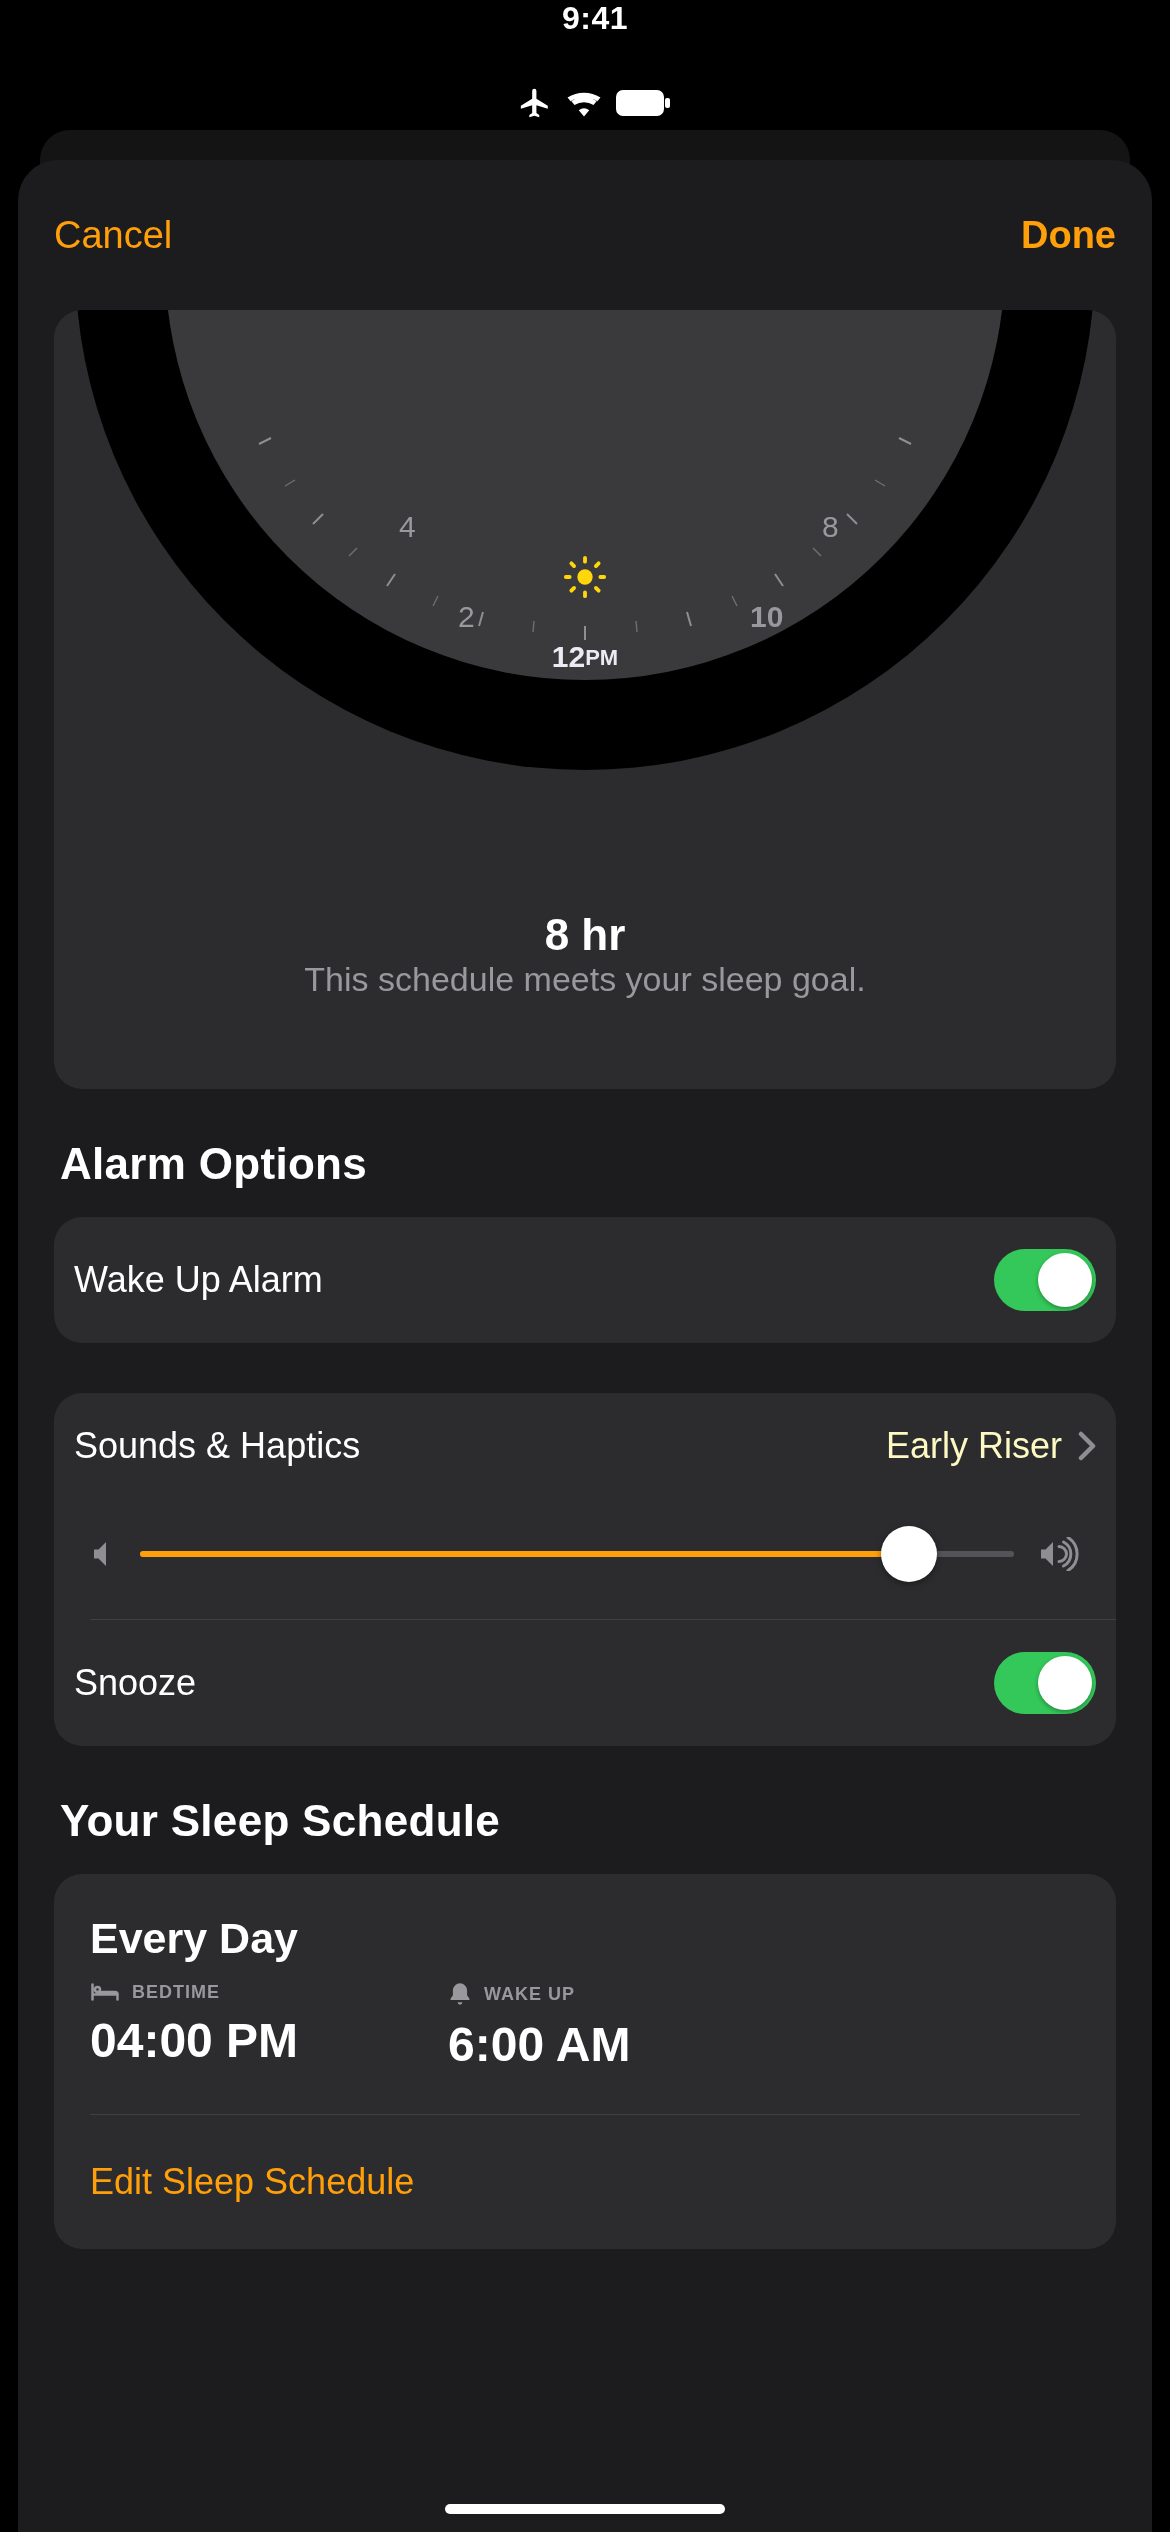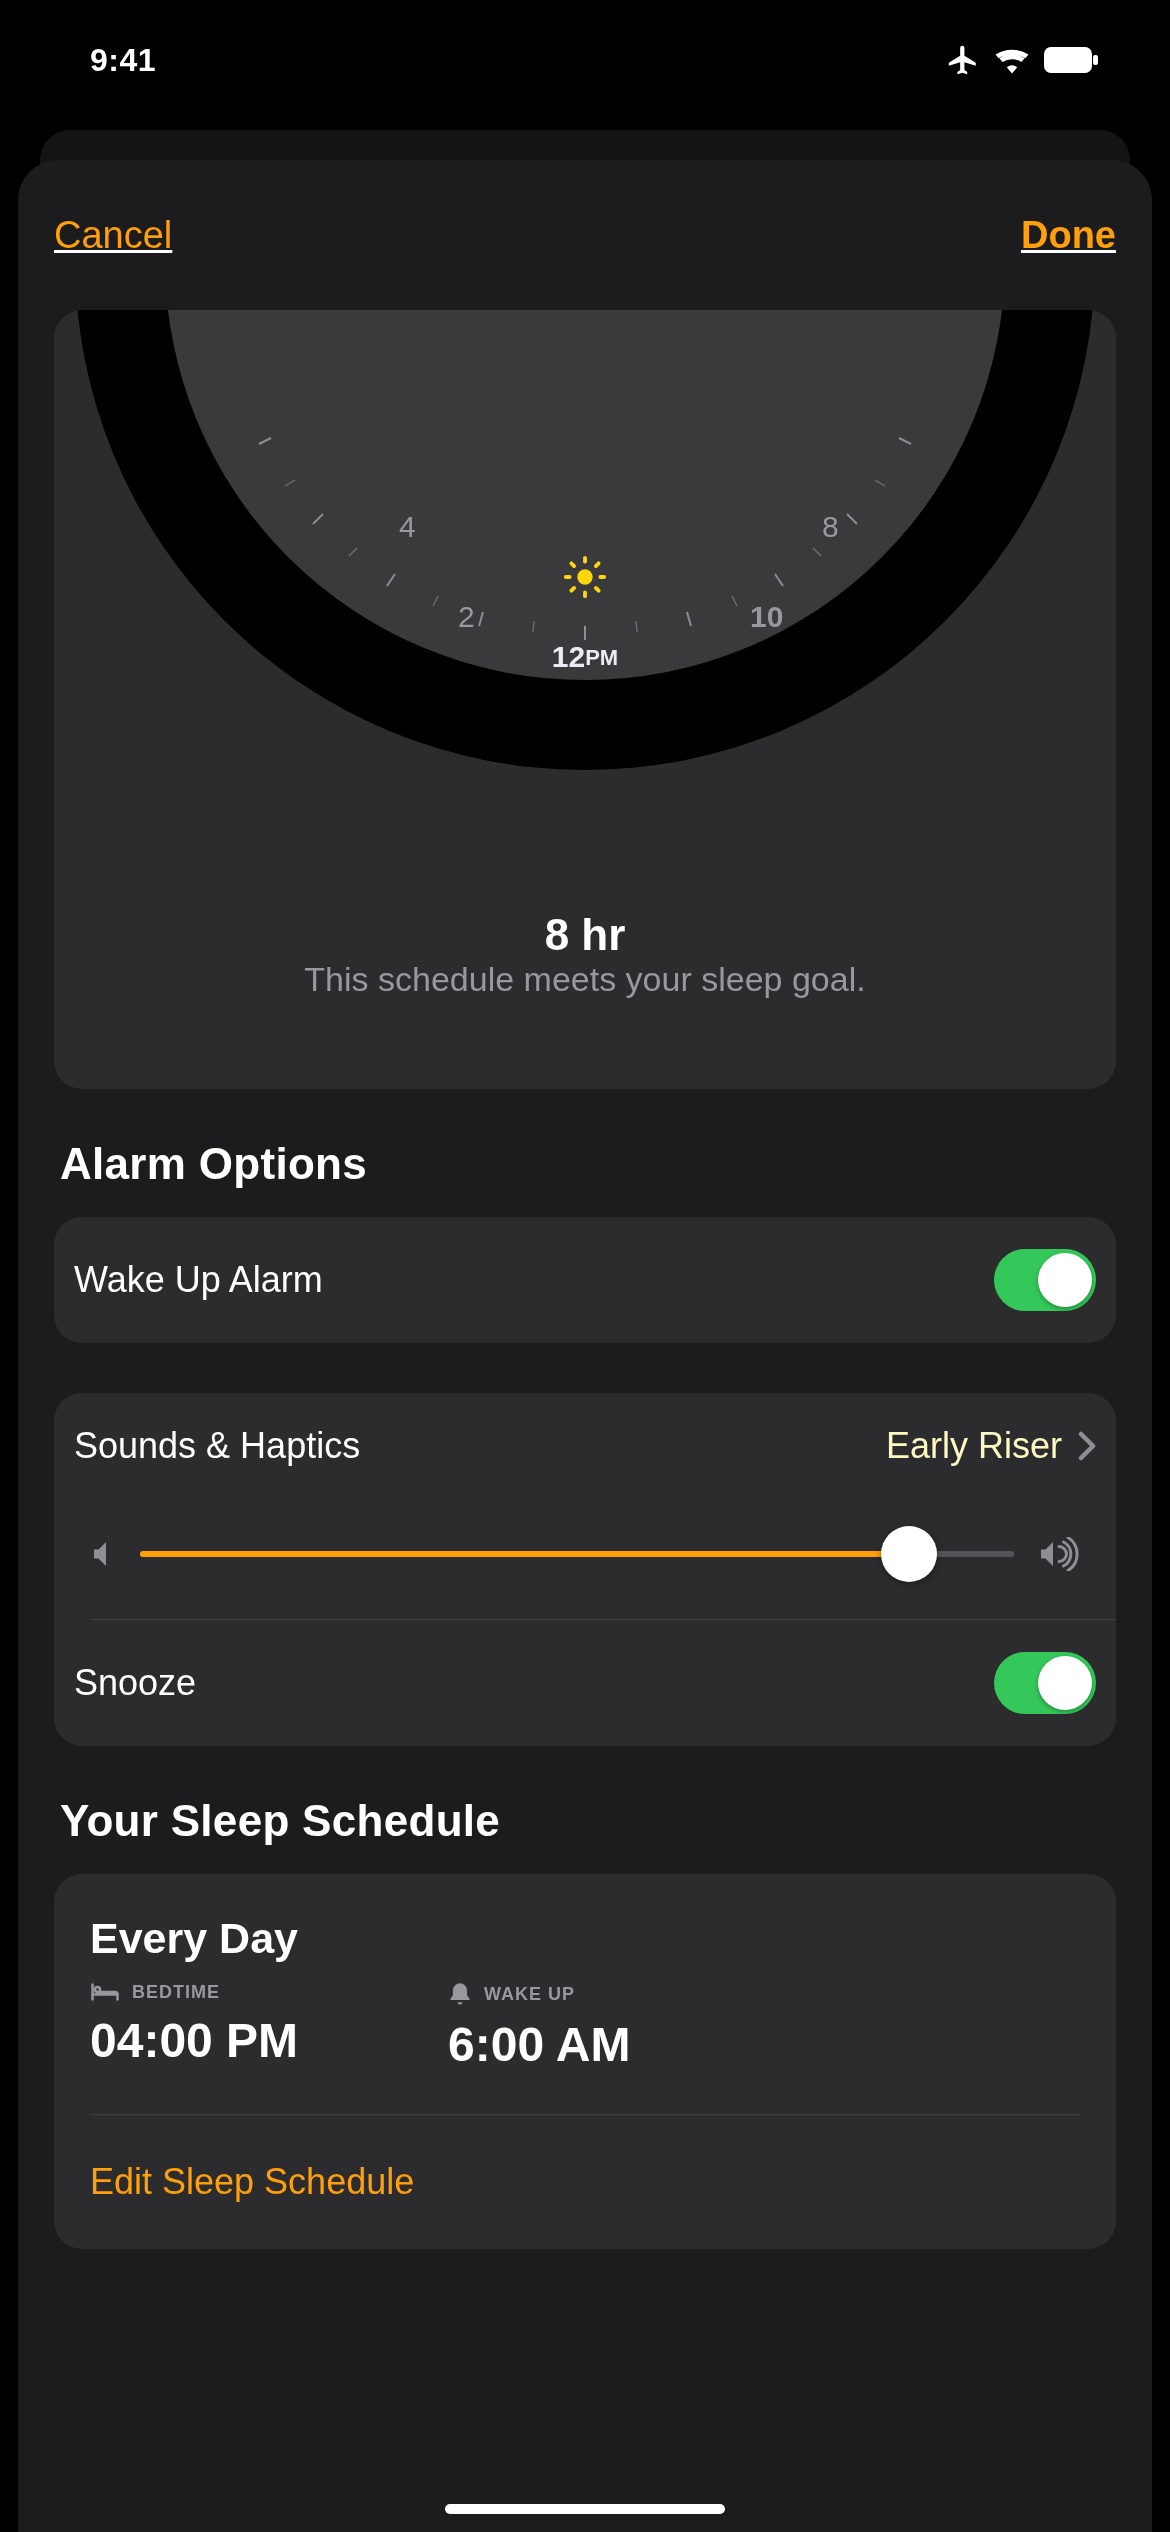--- a/index.html
+++ b/index.html
@@ -1,23 +1,23 @@
 <!DOCTYPE html>
 <html><head>
 <meta charset="utf-8">
 <style>
   * { box-sizing: border-box; margin: 0; padding: 0; }
   html, body { width: 1170px; height: 2532px; background: #000; font-family: -apple-system, "SF Pro Text", "Helvetica Neue", Arial, sans-serif; color: #fff; overflow: hidden; }
-  .status-bar { position: absolute; top: 0; left: 0; right: 0; height: 120px; display: flex; align-items: center; justify-content: space-between; padding: 0 70px 0 90px; }
+  .status-bar { position: absolute; top: 0; left: 0; right: 0; height: 120px; display: flex; align-items: center; justify-content: space-between; padding: 0 70px 0 90px; flex-direction: column; }
   .status-time { font-size: 32px; font-weight: 600; letter-spacing: 0.5px; }
   .status-right { display: flex; align-items: center; gap: 14px; }
   .status-right svg { display: block; }
   .sheet { position: absolute; top: 160px; left: 18px; right: 18px; bottom: 0; background: #1c1c1e; border-radius: 40px 40px 0 0; overflow: hidden; }
   .sheet-back { position: absolute; top: 130px; left: 40px; right: 40px; height: 80px; background: #141414; border-radius: 30px 30px 0 0; }
-  .sheet-header { display: flex; align-items: center; justify-content: space-between; height: 150px; padding: 0 36px; text-decoration: underline; }
+  .sheet-header { display: flex; align-items: center; justify-content: space-between; height: 150px; padding: 0 36px; }
   .cancel { color: #ff9f0a; font-size: 38px; font-weight: 400; }
   .done { color: #ff9f0a; font-size: 38px; font-weight: 600; }
   .card { margin: 0 36px 50px 36px; background: #2c2c2e; border-radius: 28px; padding: 0; overflow: hidden; }
   .clock-card { padding-bottom: 90px; margin-top: 0; }
   .clock-wrap { position: relative; height: 570px; overflow: hidden; }
   .ring { position: absolute; left: 50%; top: -560px; transform: translateX(-50%); width: 1020px; height: 1020px; border-radius: 50%; background: #000; }
   .ring-inner { position: absolute; left: 50%; top: -470px; transform: translateX(-50%); width: 840px; height: 840px; border-radius: 50%; background: #3a3a3c; }
   .tick-svg { position: absolute; left: 50%; top: -470px; transform: translateX(-50%); }
   .sun-icon { position: absolute; left: 50%; top: 244px; transform: translateX(-50%); color: #ffd60a; }
   .noon-label { position: absolute; left: 50%; top: 330px; transform: translateX(-50%); font-size: 30px; font-weight: 600; color: #ebebf5; }

